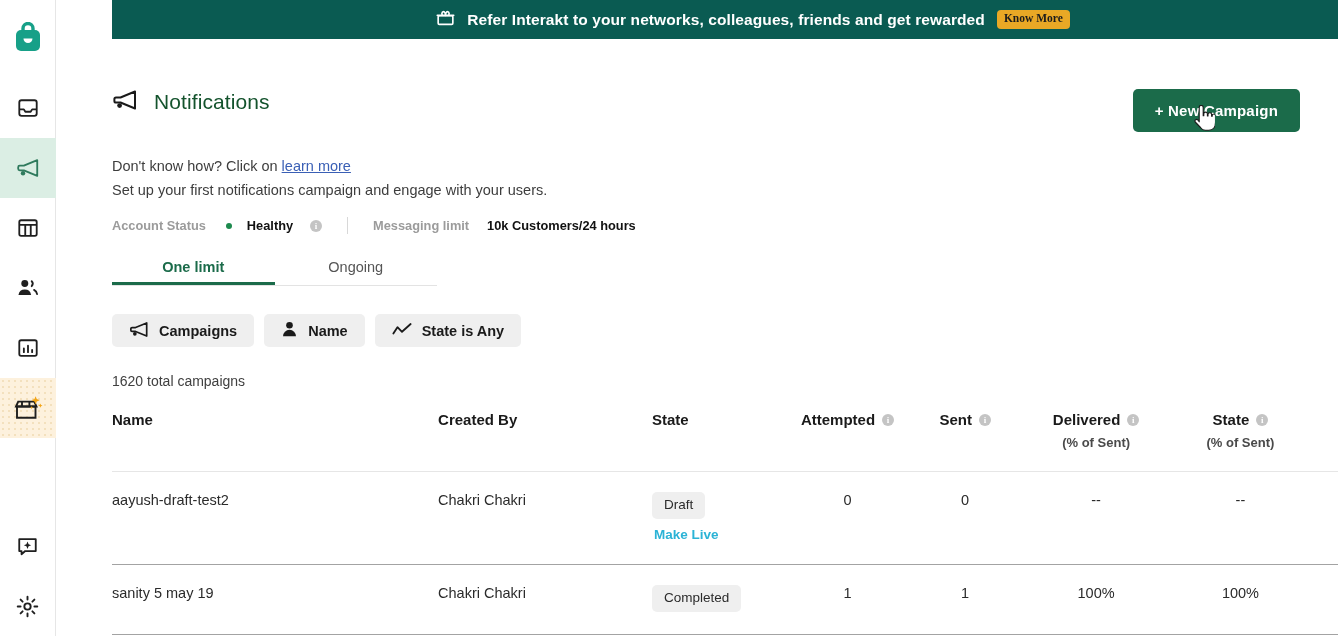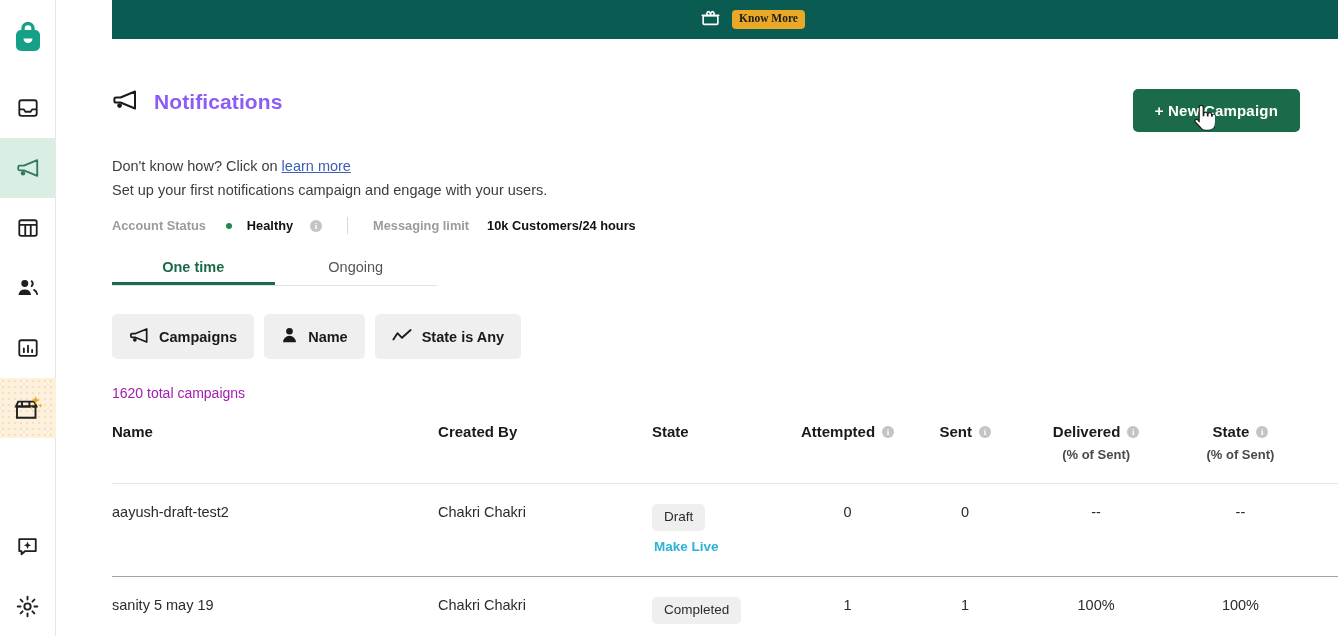--- a/index.html
+++ b/index.html
@@ -71,21 +71,21 @@
     background: #ffffff;
   }
   .content { padding: 0 0 0 56px; position: relative; height: 597px; }
 
   .page-head {
     display: flex; align-items: flex-start; justify-content: space-between;
     padding-top: 50px; padding-right: 38px;
   }
   .title-row { display: flex; align-items: center; gap: 16px; }
   .page-title {
-    font-size: 21px; font-weight: bold; color: #8b5cf6; letter-spacing: .1px;
+    font-size: 21px; font-weight: normal; color: #14532d; letter-spacing: .1px;
   }
   .new-campaign-btn {
     background: #1b6b4a; color: #ffffff;
     border: none; border-radius: 5px;
     font-size: 15px; font-weight: bold;
     padding: 13px 22px; cursor: pointer;
     font-family: "Liberation Sans", sans-serif;
     white-space: nowrap; letter-spacing: .2px;
     position: relative;
   }
@@ -128,28 +128,28 @@
   }
   .tab.active {
     color: #1b6b4a; font-weight: bold;
     box-shadow: inset 0 -3px 0 0 #1b6b4a;
   }
 
   
   .filters { margin-top: 28px; display: flex; gap: 10px; }
   .chip {
     background: #efefef; border: none; border-radius: 5px;
-    height: 45px; padding: 12px 17px;
+    height: 33px; padding: 12px 17px;
     display: flex; align-items: center; gap: 10px;
     font-size: 14.5px; font-weight: bold; color: #1a1a1a;
     cursor: pointer; font-family: "Liberation Sans", sans-serif;
   }
 
   .total-count {
-    margin-top: 26px; font-size: 14px; color: #a21caf;
+    margin-top: 26px; font-size: 14px; color: #404040;
   }
 
   
   .table-wrap {
     margin-top: 22px; width: 1345px; overflow: hidden;
   }
   table.camp { border-collapse: collapse; table-layout: fixed; width: 1345px; }
   table.camp th {
     text-align: left; vertical-align: top;
     padding: 0 0 21px 0;
@@ -296,20 +296,21 @@
 
     <div class="banner">
       <div class="banner-inner">
         <span class="banner-gift">
           <svg width="19" height="19" viewBox="0 0 22 22" fill="none" stroke="#ffffff" stroke-width="1.9">
             <rect x="2.5" y="9" width="17" height="10" rx="1.3"></rect>
             <path d="M1.5 8.6h19" stroke-linecap="round"></path>
             <path d="M7.2 8.4 C6 5.6 8 3.4 9.6 4.6 c1 .8 1.4 2.4 1.4 4M14.8 8.4 C16 5.6 14 3.4 12.4 4.6 c-1 .8-1.4 2.4-1.4 4" stroke-linecap="round"></path>
           </svg>
         </span>
+        <span class="banner-text">Refer Interakt to your networks, colleagues, friends and get rewarded</span>
         <button class="know-more">Know More</button>
       </div>
 
     </div>
 
     <div class="content">
 
       <div class="page-head">
         <div class="title-row">
           <span>
@@ -332,21 +333,21 @@
         <span class="meta-label">Account Status</span>
         <span class="dot-healthy"></span>
         <span class="meta-value">Healthy</span>
         <span class="info-dot">i</span>
         <span class="meta-sep"></span>
         <span class="meta-label">Messaging limit</span>
         <span class="meta-value" style="margin-left:8px">10k Customers/24 hours</span>
       </div>
 
       <div class="tabs">
-        <div class="tab active">One time</div>
+        <div class="tab active">One limit</div>
         <div class="tab">Ongoing</div>
       </div>
 
       <div class="filters">
         <button class="chip">
           <span>
             <svg width="20" height="17" viewBox="0 0 26 22" fill="none" stroke="#1a1a1a" stroke-width="2.2" stroke-linejoin="round">
               <path d="M23 2.5 L8.5 8.5 H4 a1.6 1.6 0 0 0 -1.6 1.6 v1.8 A1.6 1.6 0 0 0 4 13.5 h4.5 L23 19.5 Z"></path>
               <circle cx="7.6" cy="16.6" r="2.4" fill="#1a1a1a" stroke="none"></circle>
             </svg>

